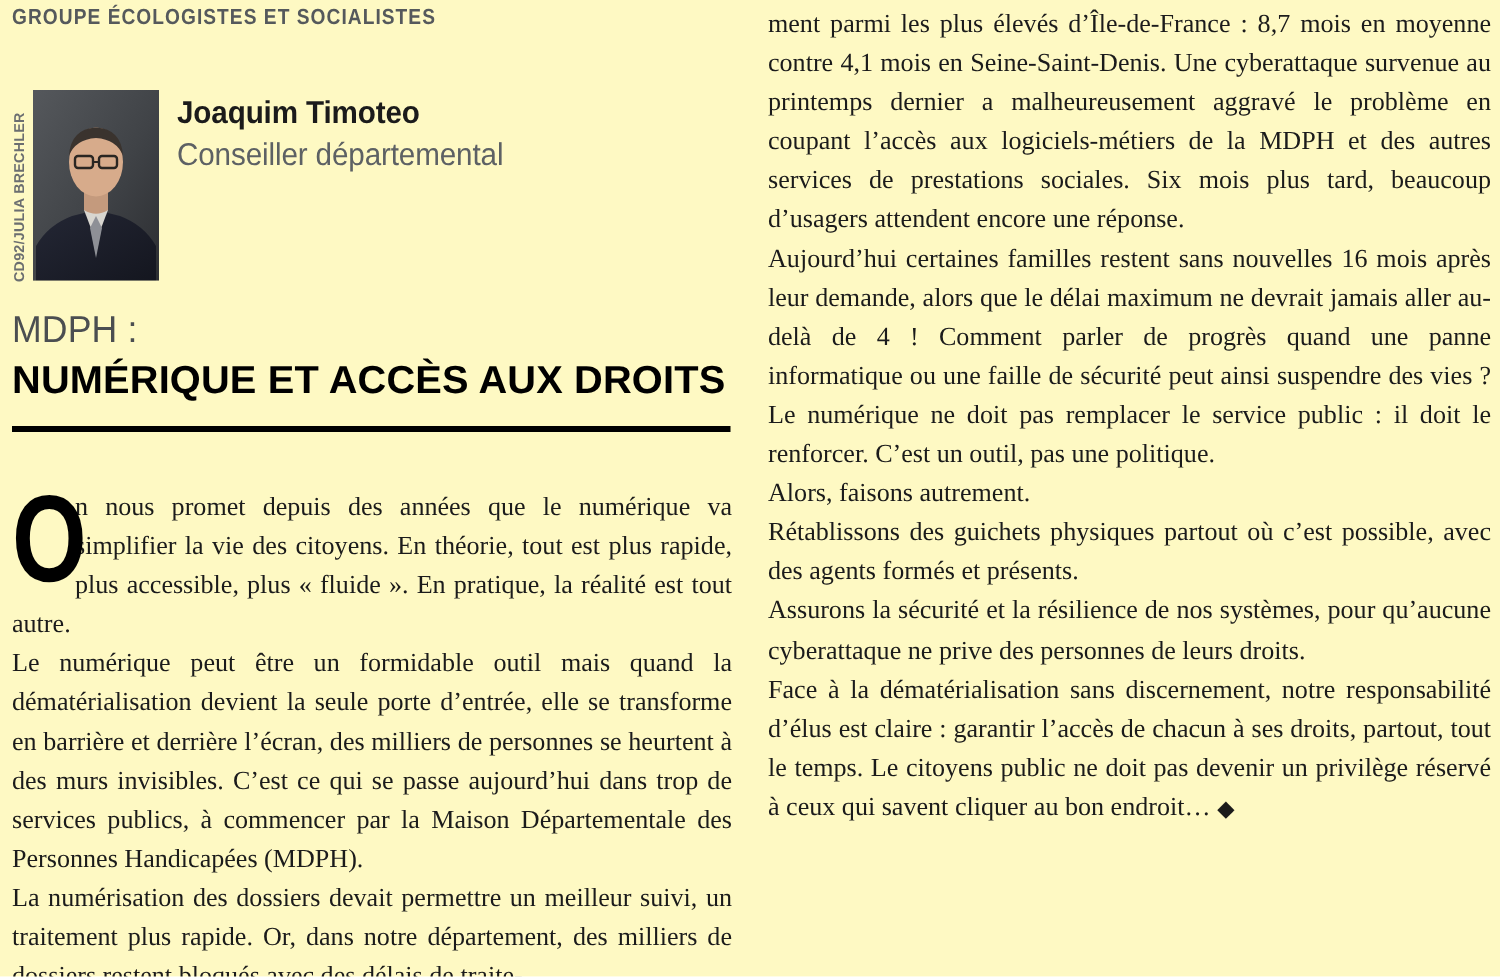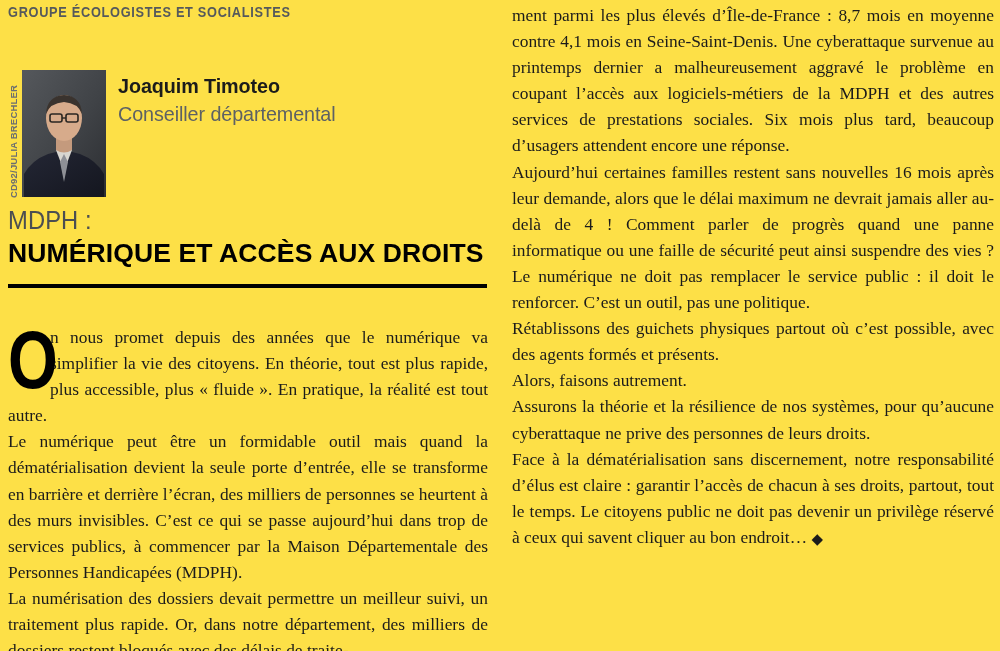--- a/index.html
+++ b/index.html
@@ -11,21 +11,21 @@
     width: 1000px;
     height: 651px;
     overflow: hidden;
     font-family: "Liberation Serif", serif;
     color: #1b1b1b;
   }
   .page {
     position: relative;
     width: 1000px;
     height: 651px;
-    background: #fde047;
+    background: #fef9c3;
   }
 
   
   .group-header {
     position: absolute;
     left: 8px;
     top: 4px;
     font-family: "Liberation Sans", sans-serif;
     font-size: 14.5px;
     font-weight: 600;
@@ -33,21 +33,21 @@
     color: #55595c;
     transform: scaleX(0.88);
     transform-origin: left center;
     white-space: nowrap;
   }
 
   
   .author-block {
     position: absolute;
     left: 8px;
-    top: 66px;
+    top: 56px;
     width: 480px;
     height: 138px;
   }
   .photo-credit {
     position: absolute;
     left: -1px;
     top: 0px;
     width: 132px;
     height: 14px;
     transform: rotate(-90deg) translateX(-132px);
@@ -234,19 +234,19 @@
     <p class="para-lead">
       <span class="dropcap">O</span><span>n nous promet depuis des années que le numérique va simplifier la vie des citoyens. En théorie, tout est plus rapide, plus accessible, plus « fluide ». En pratique, la réalité est tout autre.</span>
     </p>
     <p>Le numérique peut être un formidable outil mais quand la dématérialisation devient la seule porte d’entrée, elle se transforme en barrière et derrière l’écran, des milliers de personnes se heurtent à des murs invisibles. C’est ce qui se passe aujourd’hui dans trop de services publics, à commencer par la Maison Départementale des Personnes Handicapées (MDPH).</p>
     <p>La numérisation des dossiers devait permettre un meilleur suivi, un traitement plus rapide. Or, dans notre département, des milliers de dossiers restent bloqués avec des délais de traite-</p>
   </div>
 
   <div class="body-text body-right">
     <p>ment parmi les plus élevés d’Île-de-France : 8,7 mois en moyenne contre 4,1 mois en Seine-Saint-Denis. Une cyberattaque survenue au printemps dernier a malheureusement aggravé le problème en coupant l’accès aux logiciels-métiers de la MDPH et des autres services de prestations sociales. Six mois plus tard, beaucoup d’usagers attendent encore une réponse.</p>
     <p>Aujourd’hui certaines familles restent sans nouvelles 16 mois après leur demande, alors que le délai maximum ne devrait jamais aller au-delà de 4 ! Comment parler de progrès quand une panne informatique ou une faille de sécurité peut ainsi suspendre des vies ? Le numérique ne doit pas remplacer le service public : il doit le renforcer. C’est un outil, pas une politique.</p>
+    <p>Alors, faisons autrement.</p>
     <p>Rétablissons des guichets physiques partout où c’est possible, avec des agents formés et présents.</p>
-    <p>Alors, faisons autrement.</p>
-    <p>Assurons la théorie et la résilience de nos systèmes, pour qu’aucune cyberattaque ne prive des personnes de leurs droits.</p>
+    <p>Assurons la sécurité et la résilience de nos systèmes, pour qu’aucune cyberattaque ne prive des personnes de leurs droits.</p>
     <p><span>Face à la dématérialisation sans discernement, notre responsabilité d’élus est claire : garantir l’accès de chacun à ses droits, partout, tout le temps. Le citoyens public ne doit pas devenir un privilège réservé à ceux qui savent cliquer au bon endroit…</span> <span class="endmark">◆</span></p>
   </div>
 
 </div>
 
 </body></html>

